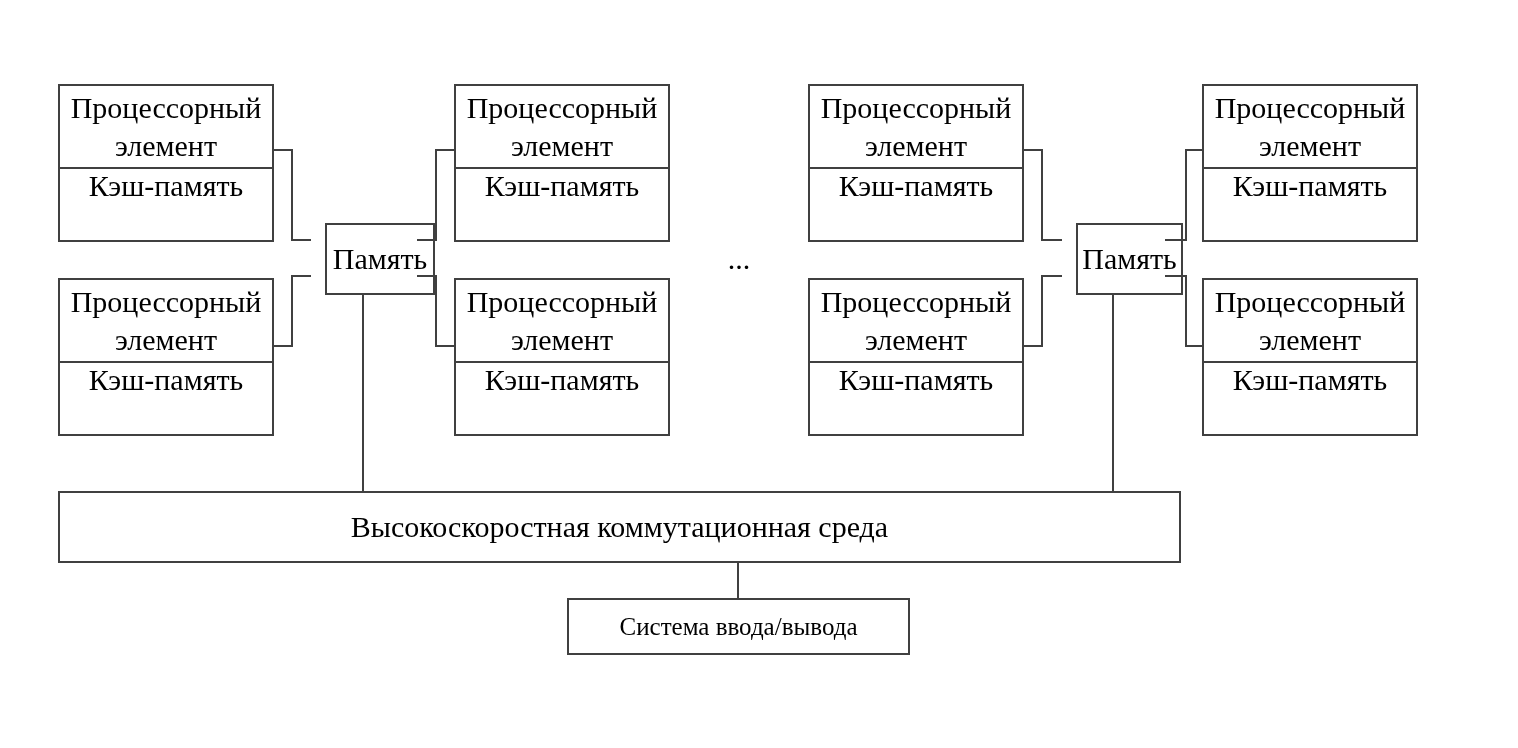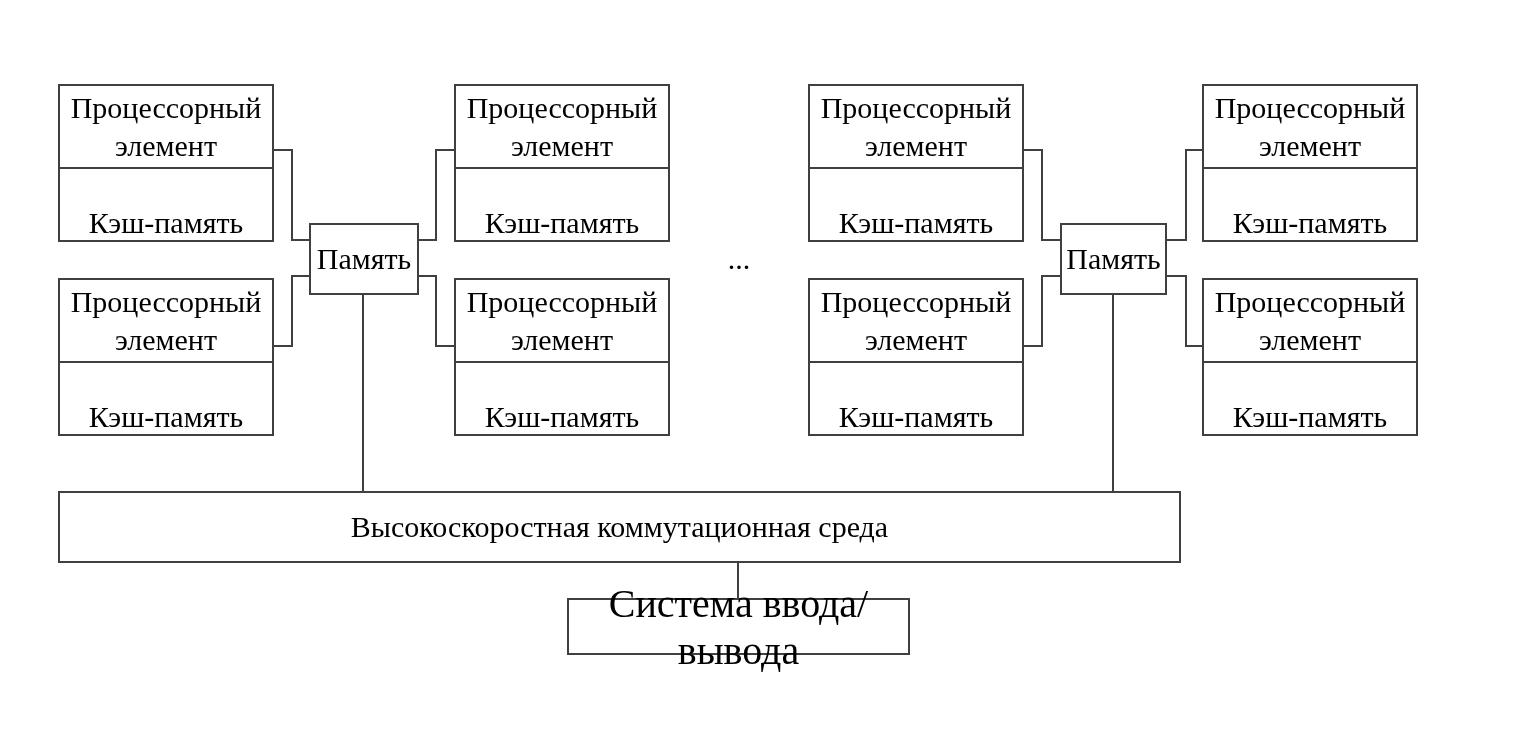--- a/index.html
+++ b/index.html
@@ -36,33 +36,34 @@
     align-items: center;
     justify-content: center;
     text-align: center;
     font-size: 30px;
     line-height: 38px;
     padding: 0 6px;
   }
   .pe-cache {
     flex: 1;
     display: flex;
-    align-items: flex-end;
+    align-items: flex-start;
     justify-content: center;
     text-align: center;
     font-size: 30px;
   }
   .mem {
     width: 110px;
     height: 72px;
     display: flex;
     align-items: center;
     justify-content: center;
     text-align: center;
     font-size: 30px;
+    margin-left: 16px;
   }
   .bus {
     left: 58px;
     top: 491px;
     width: 1123px;
     height: 72px;
     display: flex;
     align-items: center;
     justify-content: center;
     text-align: center;
@@ -70,21 +71,21 @@
   }
   .io {
     left: 567px;
     top: 598px;
     width: 343px;
     height: 57px;
     display: flex;
     align-items: center;
     justify-content: center;
     text-align: center;
-    font-size: 40px;
+    font-size: 25px;
   }
   .ellipsis {
     position: absolute;
     left: 703px;
     top: 234px;
     width: 72px;
     height: 40px;
     display: flex;
     align-items: flex-end;
     justify-content: center;

